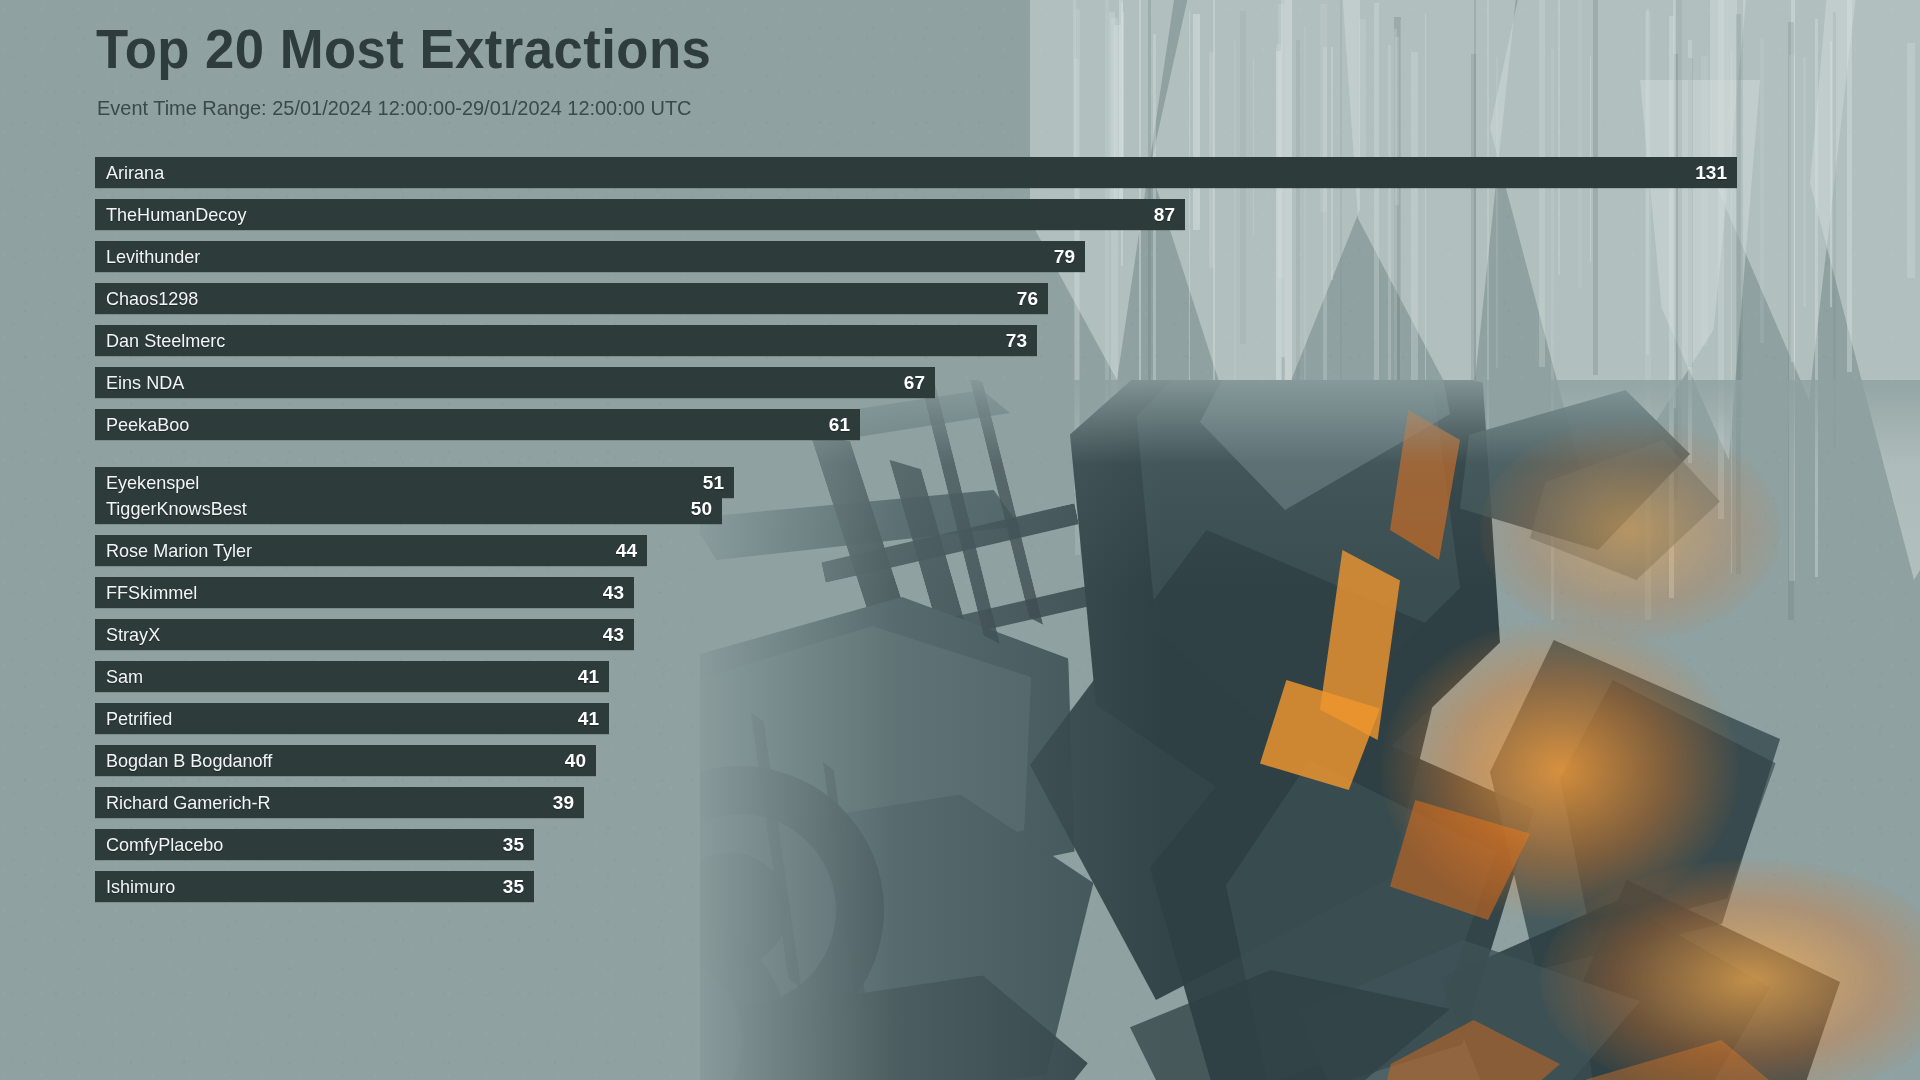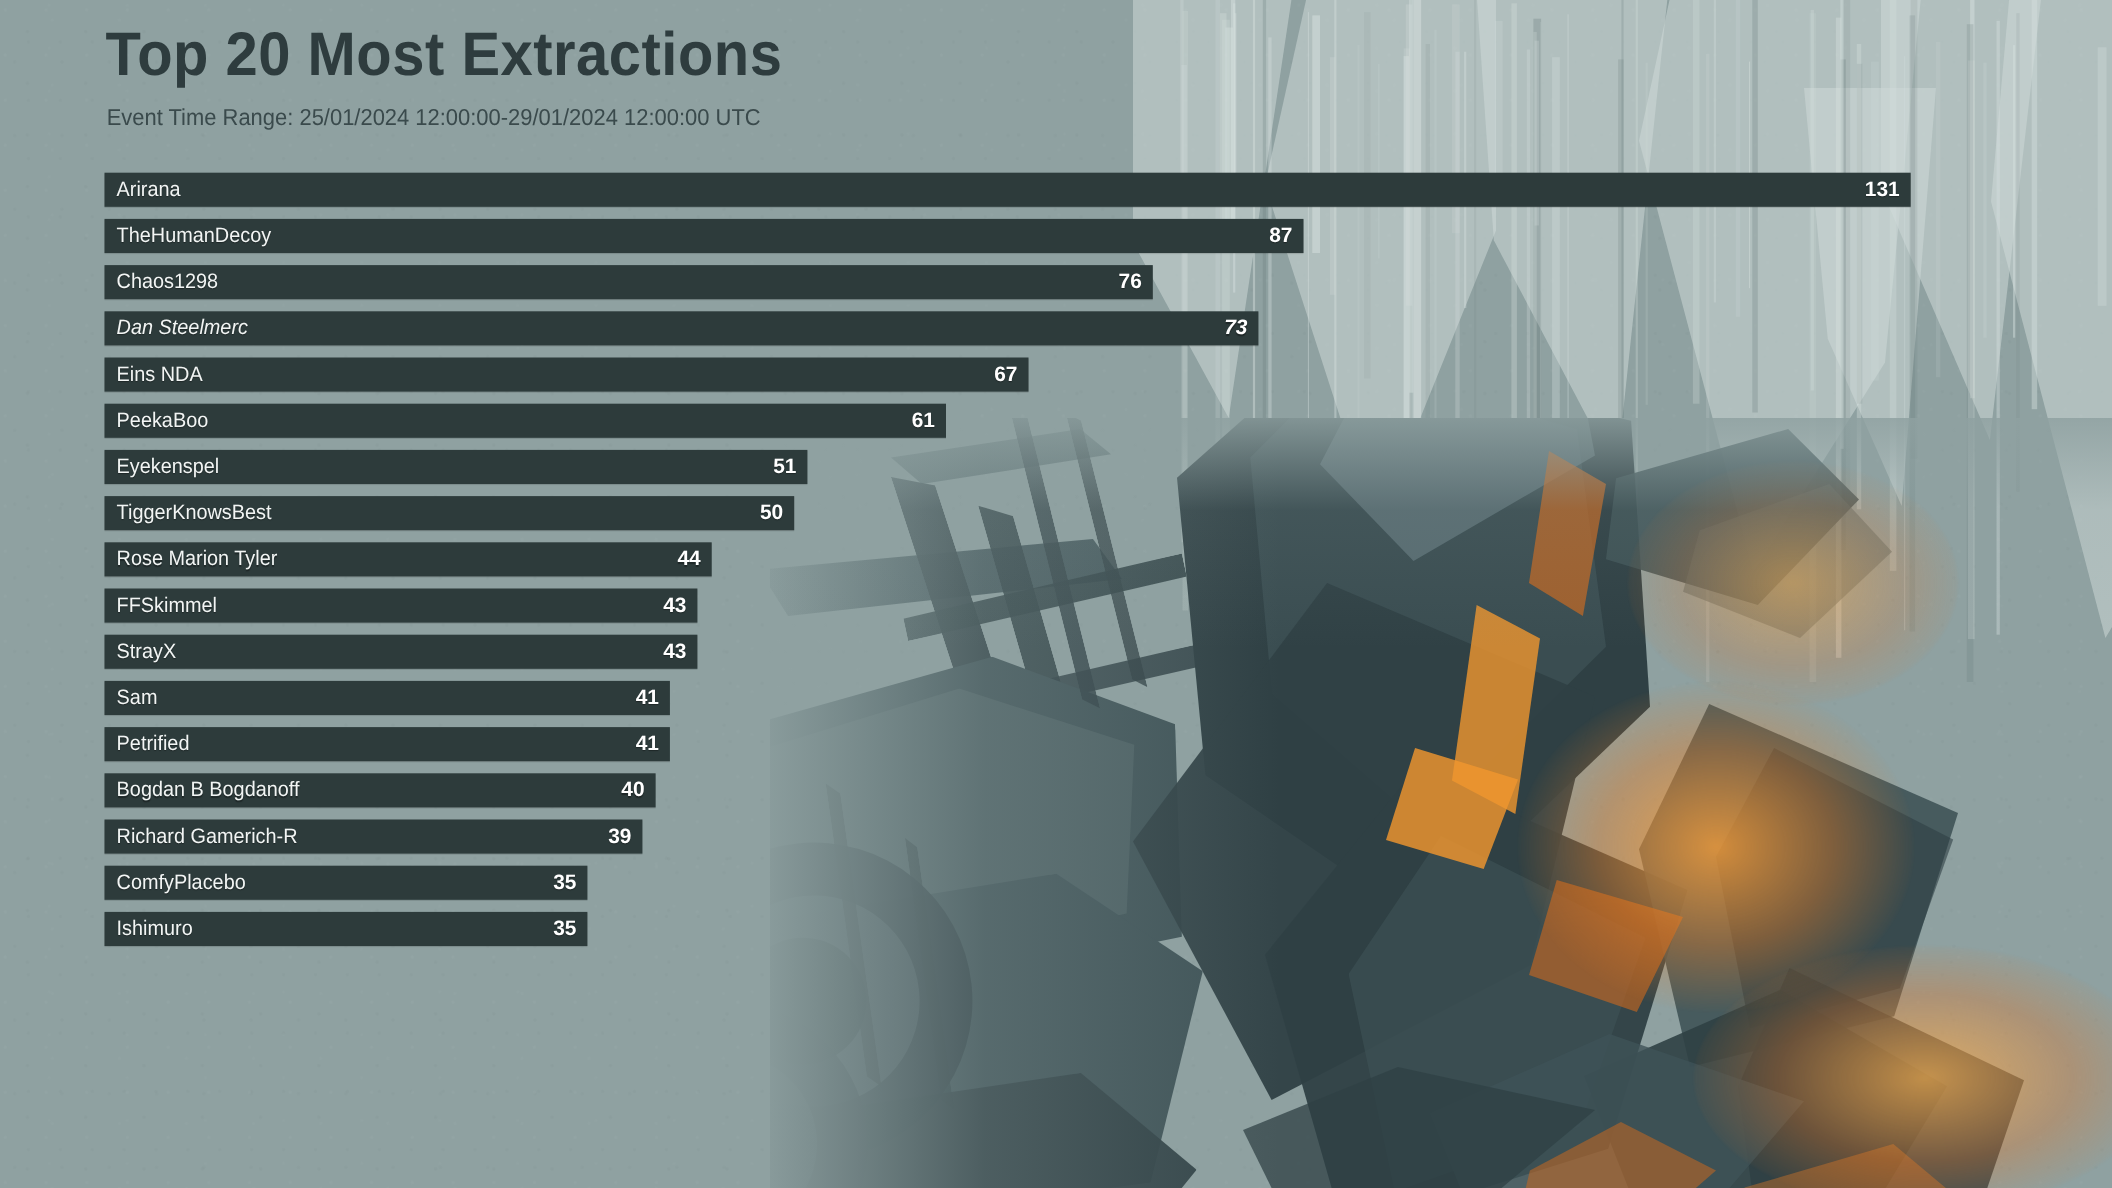--- a/index.html
+++ b/index.html
@@ -352,45 +352,51 @@
           <span class="bar-value">131</span>
         </div>
       </div>
       <div class="bar-row">
         <div class="bar" style="width: 1090px; text-align: right;">
           <span class="bar-label">TheHumanDecoy</span>
           <span class="bar-value">87</span>
         </div>
       </div>
       <div class="bar-row">
+        <div class="bar" style="width: 990px;">
+          <span class="bar-label">Levithunder</span>
+          <span class="bar-value">79</span>
+        </div>
+      </div>
+      <div class="bar-row">
         <div class="bar" style="width: 953px;">
           <span class="bar-label">Chaos1298</span>
           <span class="bar-value">76</span>
         </div>
       </div>
       <div class="bar-row">
-        <div class="bar" style="width: 1049px; font-style: italic;">
+        <div class="bar" style="width: 942px;">
           <span class="bar-label">Dan Steelmerc</span>
           <span class="bar-value">73</span>
         </div>
       </div>
       <div class="bar-row">
         <div class="bar" style="width: 840px;">
           <span class="bar-label">Eins NDA</span>
           <span class="bar-value">67</span>
         </div>
       </div>
       <div class="bar-row">
         <div class="bar" style="width: 765px;">
           <span class="bar-label">PeekaBoo</span>
           <span class="bar-value">61</span>
         </div>
       </div>
       <div class="bar-row">
-        <div class="bar" style="width: 639px;">
+        <div class="bar" style="width: 639px; margin-top: 16px;">
           <span class="bar-label">Eyekenspel</span>
           <span class="bar-value">51</span>
         </div>
       </div>
       <div class="bar-row">
         <div class="bar" style="width: 627px;">
           <span class="bar-label">TiggerKnowsBest</span>
           <span class="bar-value">50</span>
         </div>
       </div>

